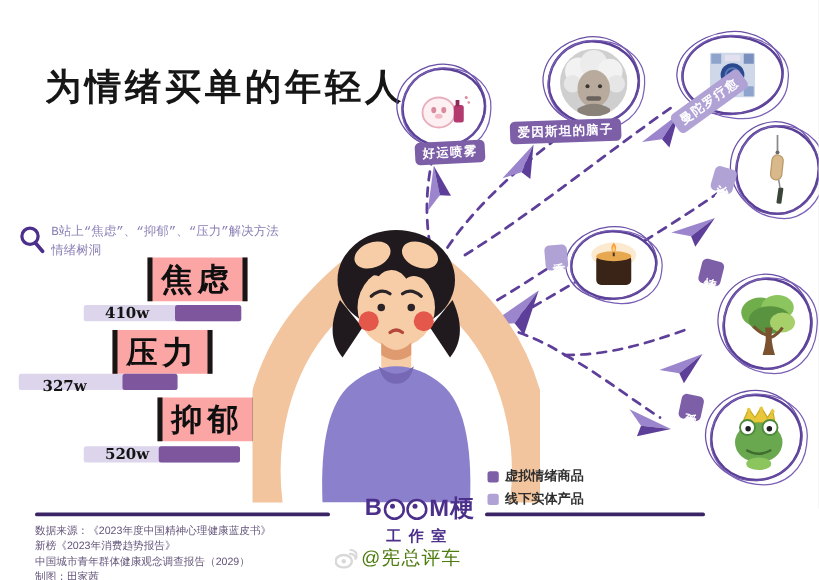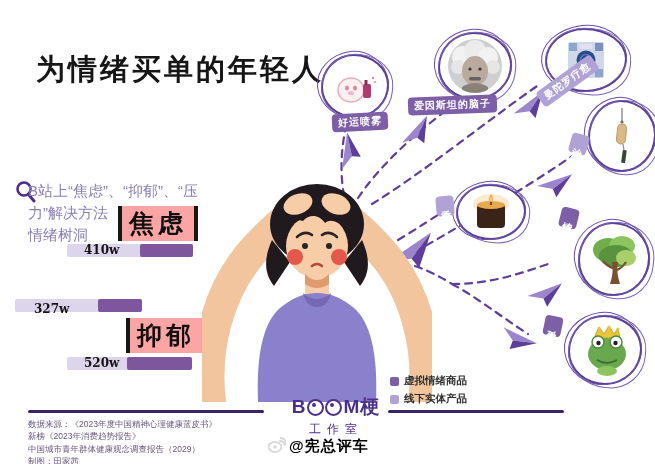--- a/index.html
+++ b/index.html
@@ -3,21 +3,21 @@
 <meta charset="utf-8">
 <style>
   html,body{margin:0;padding:0;background:#e9e9e9;font-family:"Liberation Sans",sans-serif;}
   .canvas{position:relative;width:655px;height:464px;background:#ffffff;overflow:hidden;margin:0 auto;}
   .abs{position:absolute;}
 
   
   .title{left:36px;top:50px;font-size:29px;font-weight:900;color:#161616;letter-spacing:3px;z-index:2;}
 
   
-  .search-note{left:28px;top:180px;font-size:15px;color:#8a7fb5;line-height:1.45;z-index:2;width:200px;}
+  .search-note{left:41px;top:180px;font-size:10px;color:#8a7fb5;line-height:1.45;z-index:2;width:200px;font-family:Liberation Mono, monospace;}
 
   
   .kw{font-size:25px;font-weight:900;color:#0f0f0f;background:#fca5a5;padding:1px 7px;
       border-left:4px solid #161616;border-right:4px solid #161616;letter-spacing:4px;z-index:2;}
   .track{background:#dcd5ec;height:13px;border-radius:2px;z-index:1;}
   .fill{background:#7d569e;height:13px;border-radius:2px;z-index:2;}
   .val{font-family:"DejaVu Serif",serif;font-weight:700;font-size:12px;color:#141414;z-index:3;}
 
   
   .scribble{border:2px solid #5a3f96;border-radius:48% 52% 50% 50%/52% 48% 52% 48%;
@@ -42,24 +42,24 @@
 
   .divider{height:3px;background:#3a2465;border-radius:2px;z-index:2;}
 
   .sources{left:28px;top:418px;font-size:8.5px;color:#66567c;line-height:1.45;z-index:2;}
 
   
   .logo{left:286px;top:394px;width:100px;text-align:center;color:#4b2f8a;z-index:2;}
   .logo .l1{font-size:19px;font-weight:900;letter-spacing:1px;display:flex;align-items:center;justify-content:center;gap:1px;}
   .eye{display:inline-block;width:13px;height:13px;border:2.5px solid #4b2f8a;border-radius:50%;background:#fff;position:relative;}
   .eye::after{content:"";position:absolute;width:4px;height:4px;background:#4b2f8a;border-radius:50%;left:3px;top:2px;}
-  .logo .l2{font-size:12px;font-weight:400;letter-spacing:6px;margin-top:1px;}
-
-  .watermark{left:268px;top:437px;color:#000000;font-weight:700;font-size:15px;z-index:2;
-             display:flex;align-items:flex-start;gap:3px;letter-spacing:1px;}
+  .logo .l2{font-size:12px;font-weight:700;letter-spacing:6px;margin-top:1px;}
+
+  .watermark{left:268px;top:437px;color:#4d7c0f;font-weight:400;font-size:15px;z-index:2;
+             display:flex;align-items:center;gap:3px;letter-spacing:1px;}
   svg{display:block;}
 </style>
 </head>
 <body>
 
 <div class="canvas">
 
   <svg class="abs" width="655" height="464" viewBox="0 0 655 464" style="left:0;top:0;z-index:1;">
     <g stroke="#5d3e99" stroke-width="2.2" stroke-dasharray="7 6" stroke-linecap="round" fill="none">
       <path d="M344,196 C340,172 341,150 346,126"></path>
@@ -111,20 +111,21 @@
   <div class="abs search-note">
     <div>B站上“焦虑”、“抑郁”、“压力”解决方法</div>
     <div>情绪树洞</div>
   </div>
 
   <div class="abs kw" style="left:118px;top:206px;">焦虑</div>
   <div class="abs track" style="left:67px;top:244px;width:126px;"></div>
   <div class="abs fill" style="left:140px;top:244px;width:53px;"></div>
   <div class="abs val" style="left:84px;top:243px;">410w</div>
 
+  <div class="abs kw" style="left:90px;top:264px;">压力</div>
   <div class="abs track" style="left:15px;top:299px;width:127px;"></div>
   <div class="abs fill" style="left:98px;top:299px;width:44px;"></div>
   <div class="abs val" style="left:34px;top:302px;">327w</div>
 
   <div class="abs kw" style="left:126px;top:318px;">抑郁</div>
   <div class="abs track" style="left:67px;top:357px;width:125px;"></div>
   <div class="abs fill" style="left:127px;top:357px;width:65px;"></div>
   <div class="abs val" style="left:84px;top:356px;">520w</div>
 
   <svg class="abs" width="230" height="240" viewBox="0 0 230 240" style="left:202px;top:162px;z-index:2;">

